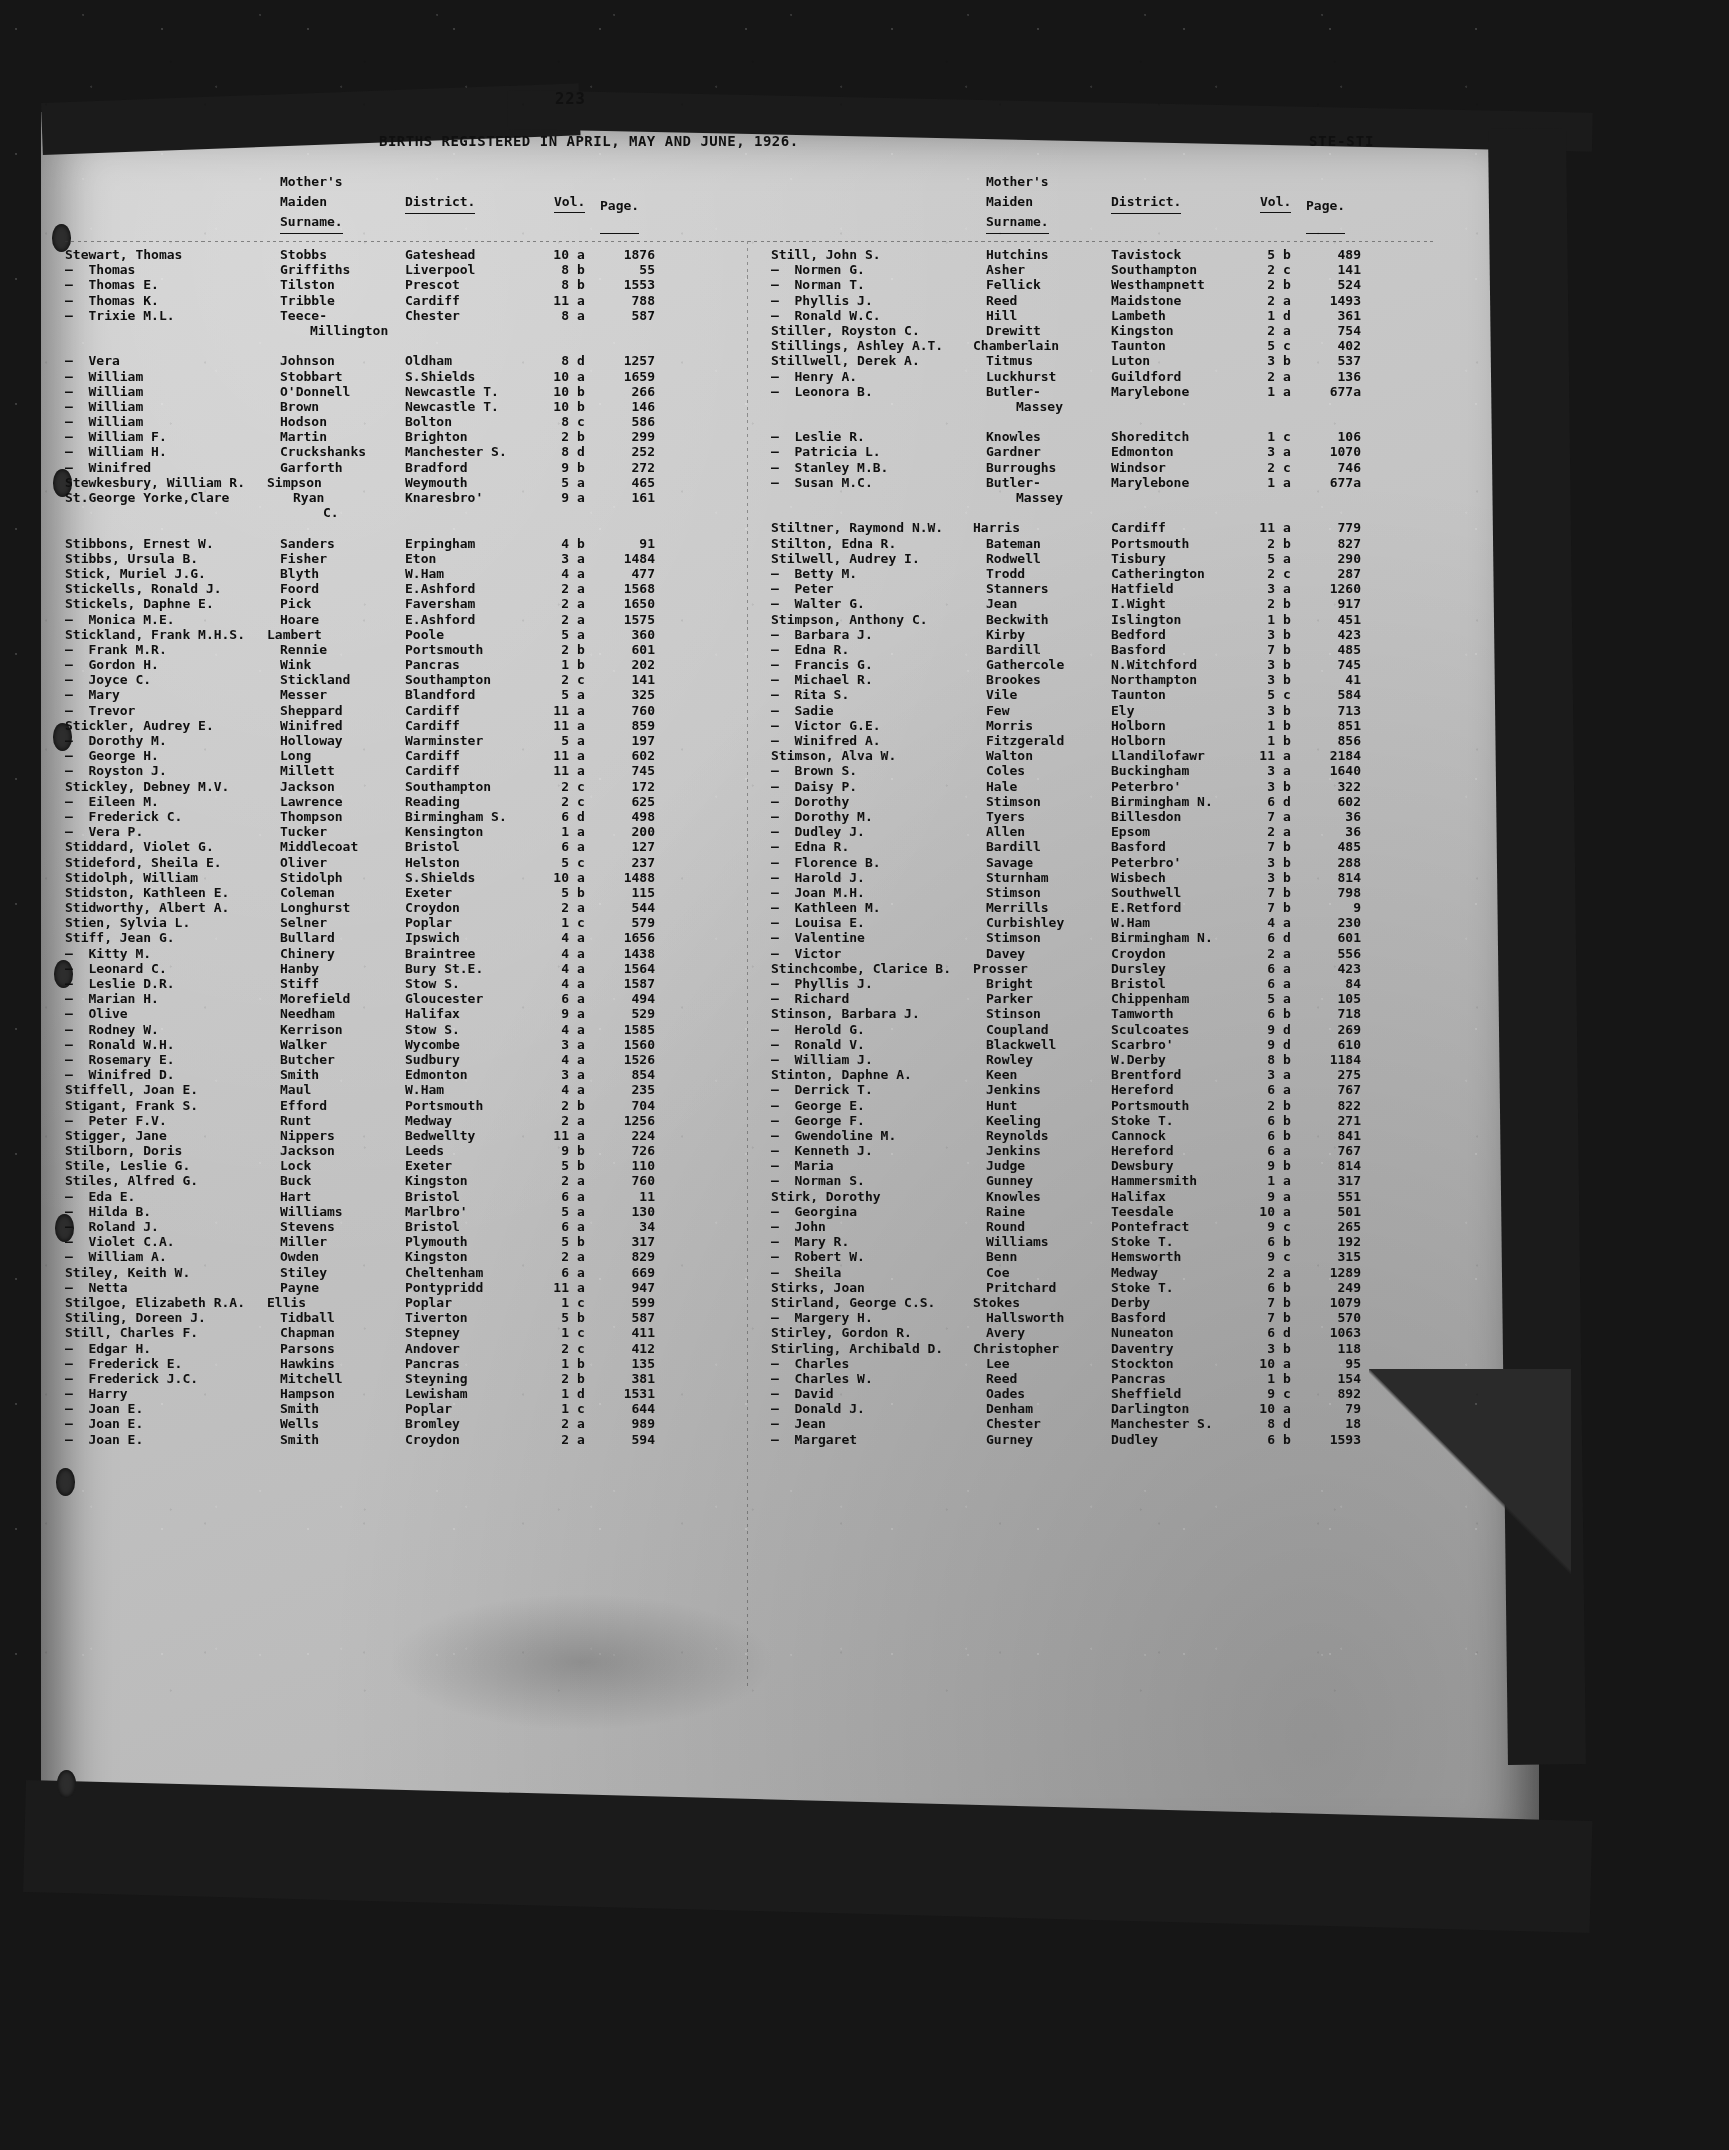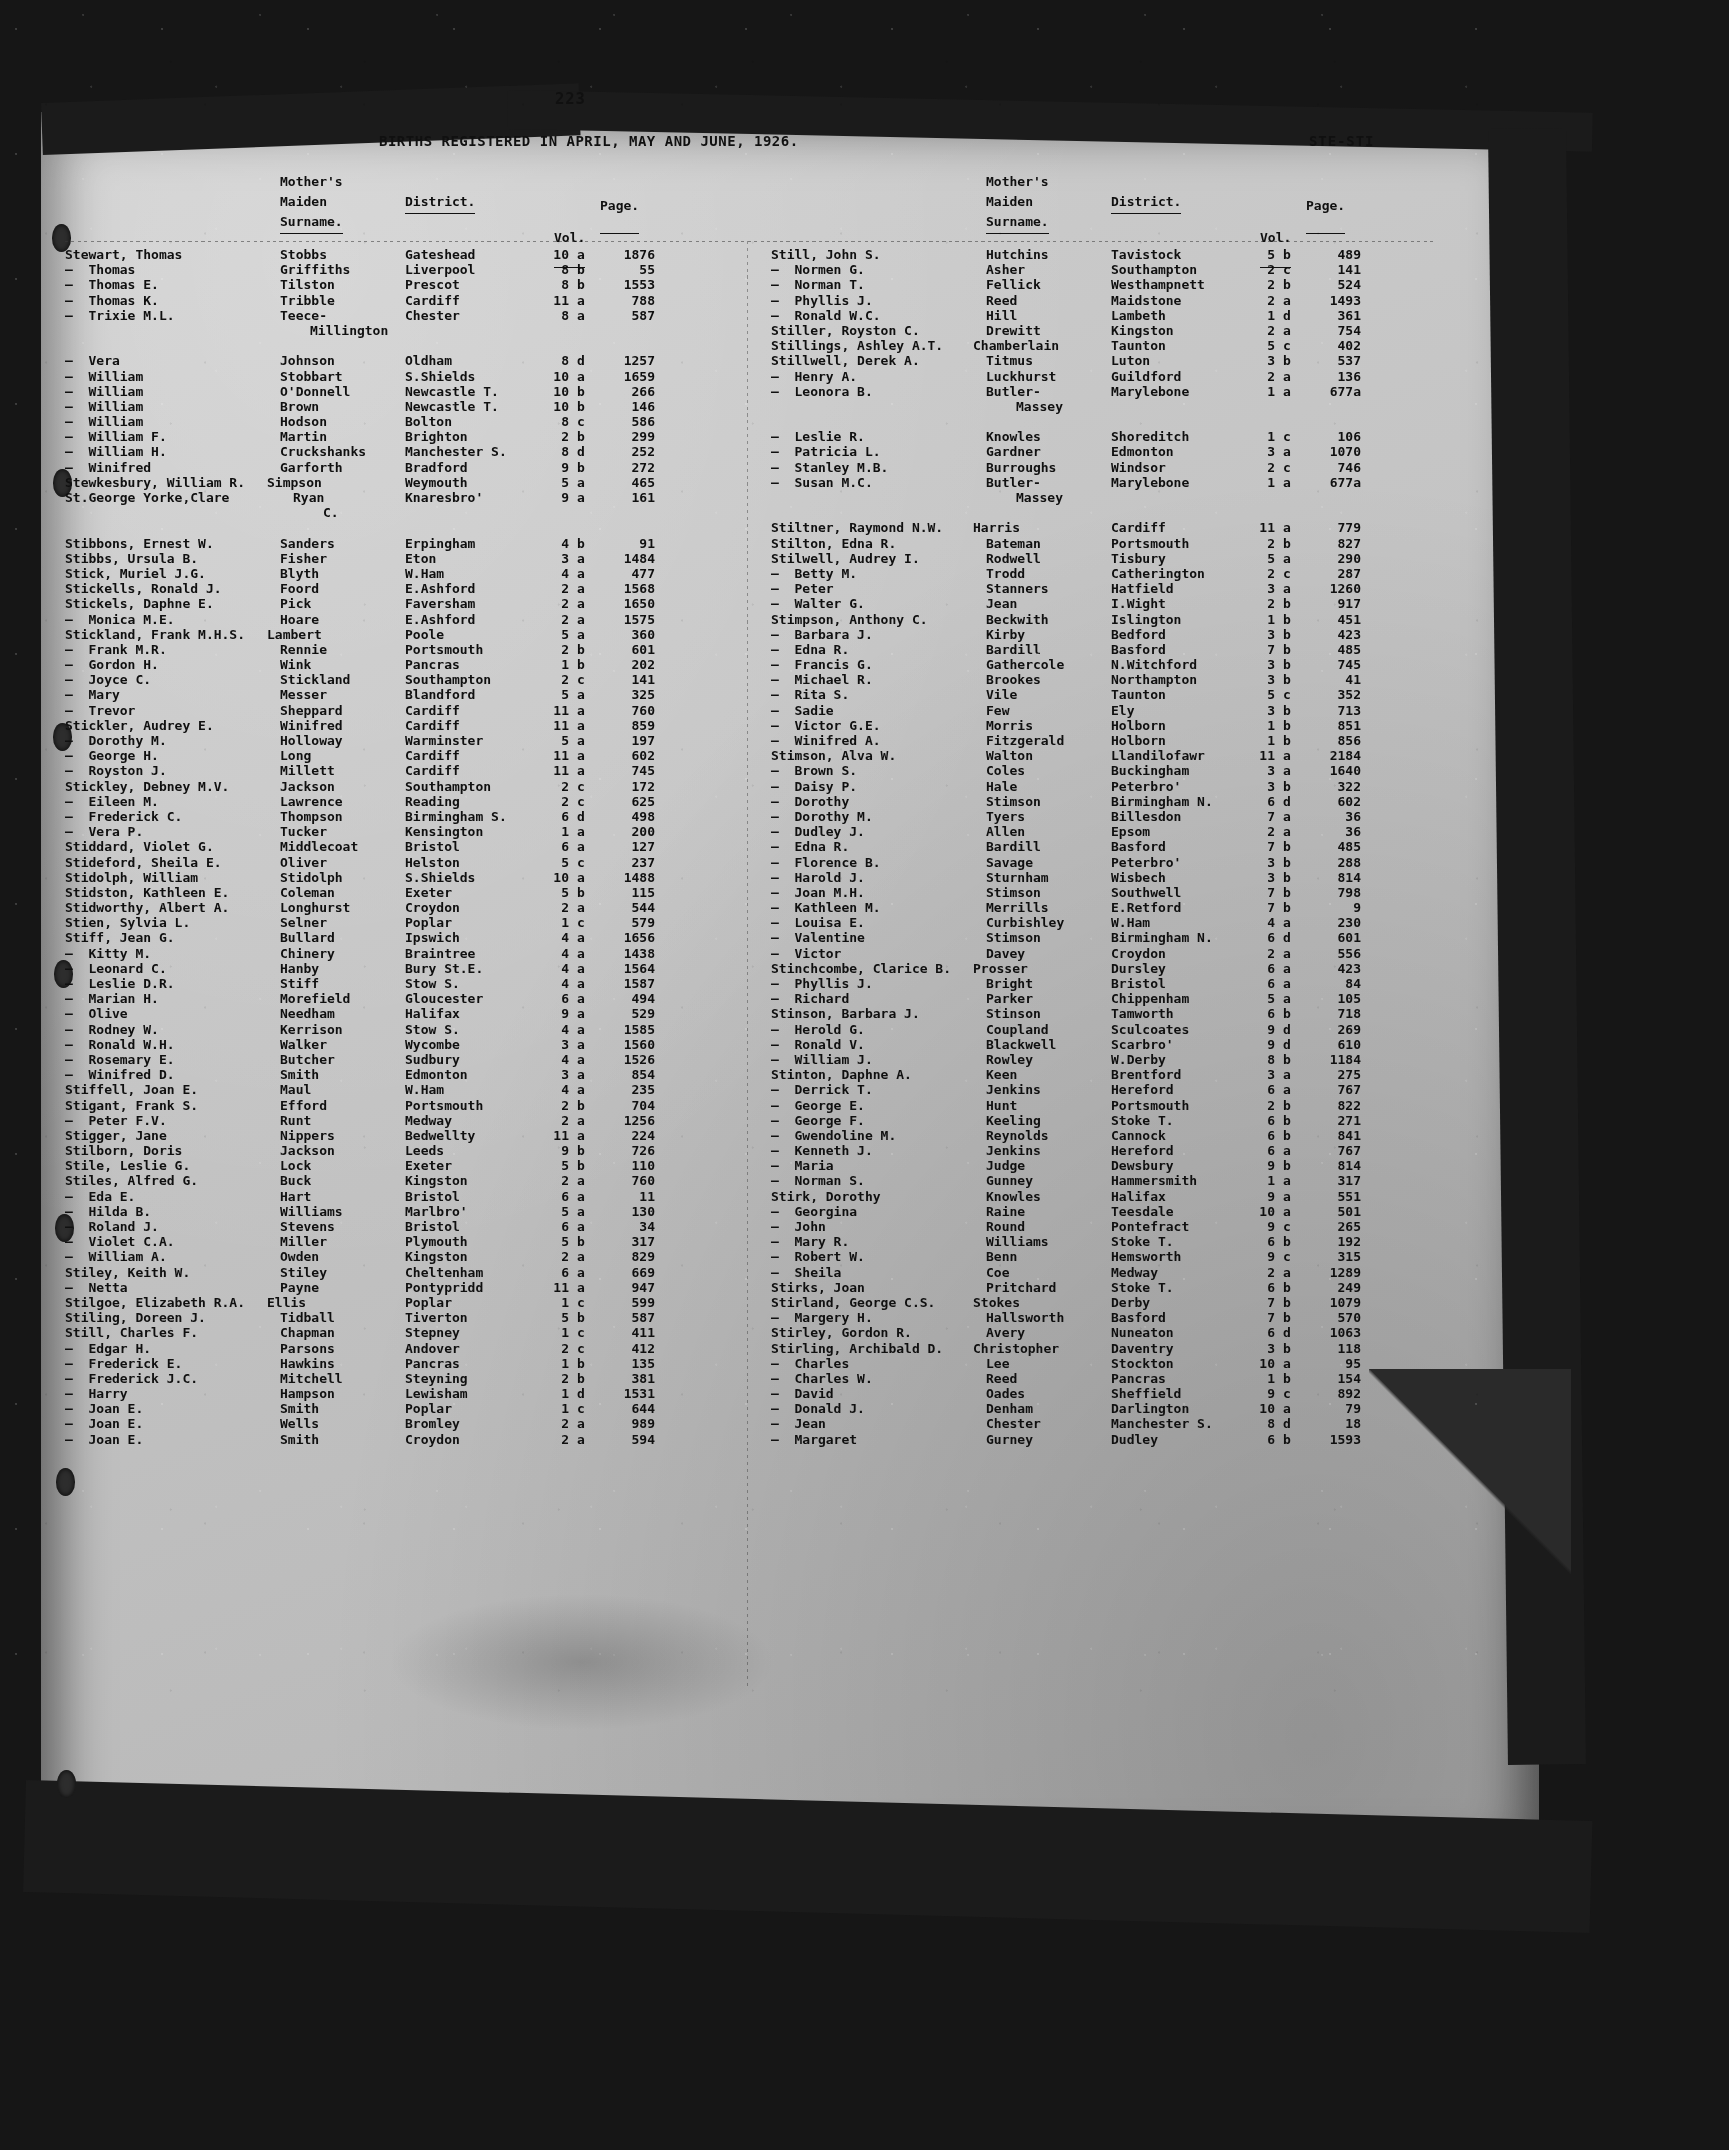--- a/index.html
+++ b/index.html
@@ -50,21 +50,21 @@
 
   .colwrap{position:absolute;top:172px;left:0;width:1498px;}
   .col{position:absolute;top:0;}
   .col.left{left:65px;}
   .col.right{left:771px;}
 
   .hdr{position:relative;height:75px;font-size:13px;font-weight:700;line-height:20px;}
   .hdr .h-msn{position:absolute;left:215px;top:0;}
   .hdr .h-msn u{ text-decoration:none;border-bottom:1.7px solid #111;padding-bottom:0.9px;display:inline-block;}
   .hdr .h-dist{position:absolute;left:340px;top:20px;border-bottom:1.7px solid #111;padding-bottom:0.9px;text-align:right;}
-  .hdr .h-vol{position:absolute;left:489px;top:20px;border-bottom:1.7px solid #111;padding-bottom:19px;margin-top:36px;}
+  .hdr .h-vol{position:absolute;left:489px;top:20px;border-bottom:1.7px solid #111;padding-bottom:0;}
   .hdr .h-page{position:absolute;left:535px;top:24px;border-bottom:1.7px solid #111;padding-bottom:17px;}
 
   .rows{position:relative;font-size:13px;line-height:15.2px;font-weight:700;}
   .r{position:relative;height:15.2px;white-space:pre;}
   .r span{position:absolute;top:0;}
   .c-name{left:0;}
   .c-msn{left:215px;}
   .c-dist{left:340px;}
   .c-vol{left:474px;width:30px;text-align:right;}
   .c-sub{left:512px;}
@@ -251,21 +251,21 @@
             <div class="r"><span class="c-name">Stilton, Edna R.</span><span class="c-msn">Bateman</span><span class="c-dist">Portsmouth</span><span class="c-vol">2</span><span class="c-sub">b</span><span class="c-pg">827</span></div>
             <div class="r"><span class="c-name">Stilwell, Audrey I.</span><span class="c-msn">Rodwell</span><span class="c-dist">Tisbury</span><span class="c-vol">5</span><span class="c-sub">a</span><span class="c-pg">290</span></div>
             <div class="r"><span class="c-name">—  Betty M.</span><span class="c-msn">Trodd</span><span class="c-dist">Catherington</span><span class="c-vol">2</span><span class="c-sub">c</span><span class="c-pg">287</span></div>
             <div class="r"><span class="c-name">—  Peter</span><span class="c-msn">Stanners</span><span class="c-dist">Hatfield</span><span class="c-vol">3</span><span class="c-sub">a</span><span class="c-pg">1260</span></div>
             <div class="r"><span class="c-name">—  Walter G.</span><span class="c-msn">Jean</span><span class="c-dist">I.Wight</span><span class="c-vol">2</span><span class="c-sub">b</span><span class="c-pg">917</span></div>
             <div class="r"><span class="c-name">Stimpson, Anthony C.</span><span class="c-msn">Beckwith</span><span class="c-dist">Islington</span><span class="c-vol">1</span><span class="c-sub">b</span><span class="c-pg">451</span></div>
             <div class="r"><span class="c-name">—  Barbara J.</span><span class="c-msn">Kirby</span><span class="c-dist">Bedford</span><span class="c-vol">3</span><span class="c-sub">b</span><span class="c-pg">423</span></div>
             <div class="r"><span class="c-name">—  Edna R.</span><span class="c-msn">Bardill</span><span class="c-dist">Basford</span><span class="c-vol">7</span><span class="c-sub">b</span><span class="c-pg">485</span></div>
             <div class="r"><span class="c-name">—  Francis G.</span><span class="c-msn">Gathercole</span><span class="c-dist">N.Witchford</span><span class="c-vol">3</span><span class="c-sub">b</span><span class="c-pg">745</span></div>
             <div class="r"><span class="c-name">—  Michael R.</span><span class="c-msn">Brookes</span><span class="c-dist">Northampton</span><span class="c-vol">3</span><span class="c-sub">b</span><span class="c-pg">41</span></div>
-            <div class="r"><span class="c-name">—  Rita S.</span><span class="c-msn">Vile</span><span class="c-dist">Taunton</span><span class="c-vol">5</span><span class="c-sub">c</span><span class="c-pg">352</span></div>
+            <div class="r"><span class="c-name">—  Rita S.</span><span class="c-msn">Vile</span><span class="c-dist">Taunton</span><span class="c-vol">5</span><span class="c-sub">c</span><span class="c-pg">584</span></div>
             <div class="r"><span class="c-name">—  Sadie</span><span class="c-msn">Few</span><span class="c-dist">Ely</span><span class="c-vol">3</span><span class="c-sub">b</span><span class="c-pg">713</span></div>
             <div class="r"><span class="c-name">—  Victor G.E.</span><span class="c-msn">Morris</span><span class="c-dist">Holborn</span><span class="c-vol">1</span><span class="c-sub">b</span><span class="c-pg">851</span></div>
             <div class="r"><span class="c-name">—  Winifred A.</span><span class="c-msn">Fitzgerald</span><span class="c-dist">Holborn</span><span class="c-vol">1</span><span class="c-sub">b</span><span class="c-pg">856</span></div>
             <div class="r"><span class="c-name">Stimson, Alva W.</span><span class="c-msn">Walton</span><span class="c-dist">Llandilofawr</span><span class="c-vol">11</span><span class="c-sub">a</span><span class="c-pg">2184</span></div>
             <div class="r"><span class="c-name">—  Brown S.</span><span class="c-msn">Coles</span><span class="c-dist">Buckingham</span><span class="c-vol">3</span><span class="c-sub">a</span><span class="c-pg">1640</span></div>
             <div class="r"><span class="c-name">—  Daisy P.</span><span class="c-msn">Hale</span><span class="c-dist">Peterbro'</span><span class="c-vol">3</span><span class="c-sub">b</span><span class="c-pg">322</span></div>
             <div class="r"><span class="c-name">—  Dorothy</span><span class="c-msn">Stimson</span><span class="c-dist">Birmingham N.</span><span class="c-vol">6</span><span class="c-sub">d</span><span class="c-pg">602</span></div>
             <div class="r"><span class="c-name">—  Dorothy M.</span><span class="c-msn">Tyers</span><span class="c-dist">Billesdon</span><span class="c-vol">7</span><span class="c-sub">a</span><span class="c-pg">36</span></div>
             <div class="r"><span class="c-name">—  Dudley J.</span><span class="c-msn">Allen</span><span class="c-dist">Epsom</span><span class="c-vol">2</span><span class="c-sub">a</span><span class="c-pg">36</span></div>
             <div class="r"><span class="c-name">—  Edna R.</span><span class="c-msn">Bardill</span><span class="c-dist">Basford</span><span class="c-vol">7</span><span class="c-sub">b</span><span class="c-pg">485</span></div>

